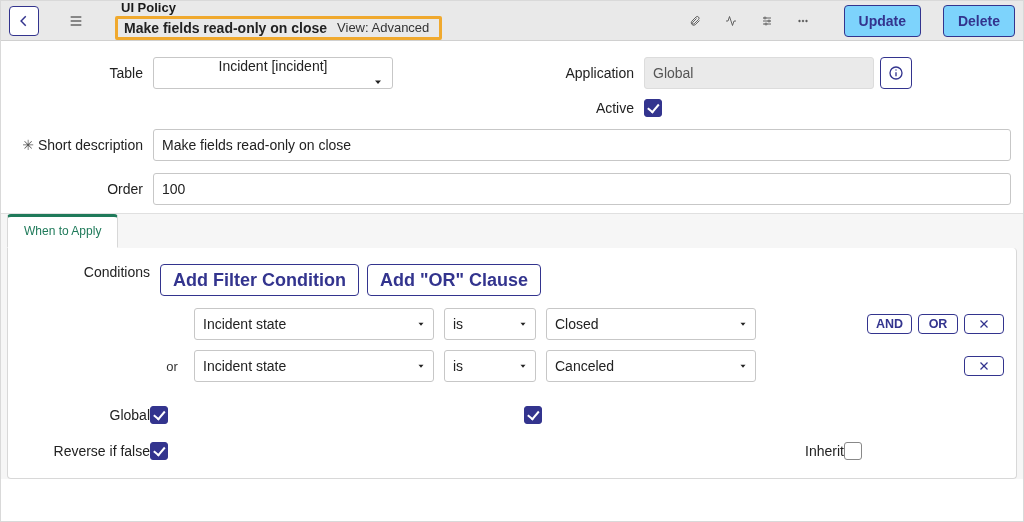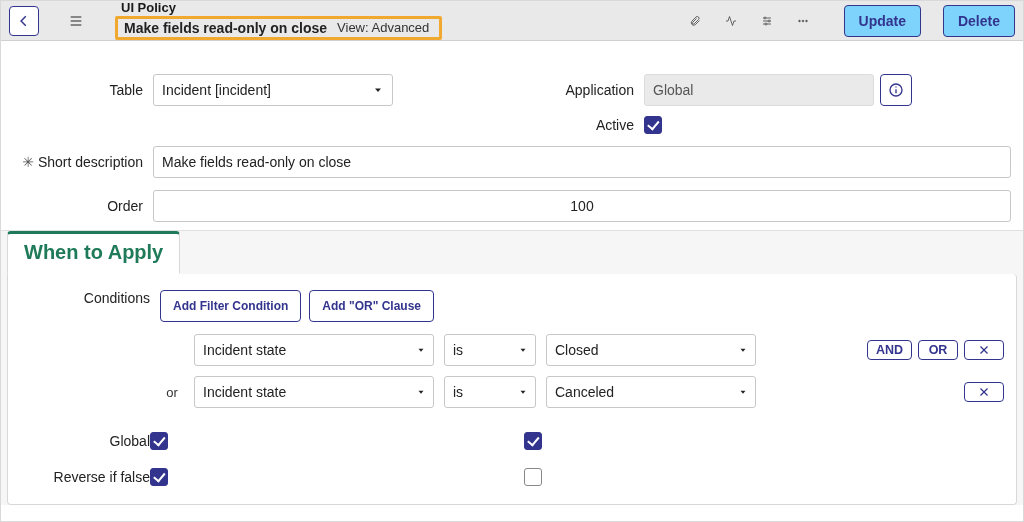--- a/index.html
+++ b/index.html
@@ -29,59 +29,59 @@
   .title-name{font-weight:700;font-size:14px;}
   .title-view{font-size:13px;color:#333;}
 
   .header-spacer{flex:1;}
   .header-icons{display:flex;align-items:center;gap:10px;padding:0 6px;}
   .header-icons .icon-btn{width:26px;height:26px;}
   .hdr-btn{height:32px;padding:0 14px;background:#7dd3fc;border:1.5px solid var(--blue);color:var(--blue);font-weight:700;font-size:14px;border-radius:4px;cursor:pointer;}
 
   
   .form-area{padding:16px 12px 8px 12px;}
-  .two-col{display:flex;gap:24px;margin-top:17px;}
+  .two-col{display:flex;gap:24px;}
   .col{flex:1;display:flex;flex-direction:column;gap:10px;}
   .full{display:flex;flex-direction:column;gap:12px;margin-top:12px;}
 
   .field{display:flex;align-items:center;gap:10px;}
   .label{width:130px;text-align:right;font-size:14px;color:#222;display:flex;align-items:center;justify-content:flex-end;gap:4px;}
   .label .req{color:#555;}
   .control{flex:1;display:flex;align-items:center;gap:6px;}
 
   select,.fake-select,.text-input{
     height:32px;border:1px solid var(--gray-border);border-radius:3px;background:#fff;padding:0 8px;font-size:14px;color:#222;
   }
   select{appearance:none;-webkit-appearance:none;background-image:none;padding-right:26px;}
-  .fake-select{display:flex;align-items:center;justify-content:space-between;width:100%;cursor:pointer;}
+  .fake-select{display:flex;align-items:center;justify-content:space-between;width:100%;cursor:pointer;flex-direction:column;}
   .fake-select .caret{margin-left:auto;}
   .text-input{width:100%;}
-  .text-input.right{text-align:center;}
+  .text-input.right{text-align:left;}
   .readonly-box{background:#eaeaea;color:#555;border:1px solid #dcdcdc;}
 
   .checkbox{width:18px;height:18px;border:1.5px solid var(--blue);border-radius:3px;display:inline-flex;align-items:center;justify-content:center;cursor:pointer;background:#fff;}
   .checkbox.checked{background:var(--blue);}
   .checkbox.checked::after{content:"";width:5px;height:9px;border:solid #fff;border-width:0 2px 2px 0;transform:rotate(40deg) translate(-1px,-1px);}
   .unchecked-plain{border-color:#888;}
 
   .info-icon-btn{width:32px;height:32px;border:1.5px solid var(--blue);border-radius:4px;background:#fff;display:flex;align-items:center;justify-content:center;cursor:pointer;}
 
   
   .tab-section{background:var(--gray-bg);border-top:1px solid #e0e0e0;padding-top:0;}
   .tabs{display:flex;align-items:flex-end;gap:0;padding-left:6px;}
-  .tab{padding:9px 16px;font-size:20px;font-weight:700;color:#333;border:1px solid transparent;cursor:pointer;background:#ececec;border-top-left-radius:4px;border-top-right-radius:4px;}
+  .tab{padding:9px 16px;font-size:12px;font-weight:400;color:#333;border:1px solid transparent;cursor:pointer;background:#ececec;border-top-left-radius:4px;border-top-right-radius:4px;}
   .tab.active{color:var(--green);background:#fff;border:1px solid #d8d8d8;border-bottom-color:#fff;border-top:3px solid var(--green);padding-top:7px;}
   .tab.inactive{background:#e6e6e6;border:1px solid #d8d8d8;}
 
   .tab-panel{background:#fff;border:1px solid #d8d8d8;margin:0 6px 6px 6px;border-top:none;padding:16px 12px 18px 12px;border-radius:0 4px 4px 4px;}
 
   .cond-label{width:130px;text-align:right;margin-right:10px;font-size:14px;}
   .cond-row{display:flex;align-items:flex-start;}
   .cond-buttons{display:flex;gap:8px;margin-bottom:12px;}
-  .outline-btn{height:32px;padding:0 12px;border:1.5px solid var(--blue);color:var(--blue);background:#fff;font-weight:700;font-size:12px;border-radius:4px;cursor:pointer;}
+  .outline-btn{height:32px;padding:0 12px;border:1.5px solid var(--blue);color:var(--blue);background:#fff;font-weight:700;font-size:18px;border-radius:4px;cursor:pointer;}
   .cond-body{flex:1;}
 
   .filter-line{display:flex;align-items:center;gap:10px;margin-bottom:10px;}
   .or-pill{width:24px;text-align:center;color:#333;font-size:13px;}
   .spacer-pill{width:24px;}
   .sel-wrap{position:relative;display:inline-flex;align-items:center;}
   .sel-wrap .caret{position:absolute;right:8px;pointer-events:none;}
   .sel-field{width:240px;}
   .sel-op{width:92px;}
   .sel-val{width:210px;}
@@ -302,19 +302,20 @@
         <div class="check-field">
           <div class="label">Reverse if false</div>
           <span class="checkbox checked"></span>
         </div>
       </div>
       <div class="check-col">
         <div class="check-field right">
           <span class="checkbox checked"></span>
         </div>
         <div class="check-field right">
+          <div class="label">Inherit</div>
           <span class="checkbox unchecked-plain"></span>
         </div>
       </div>
     </div>
 
   </div>
 </div>
 
 </body></html>

